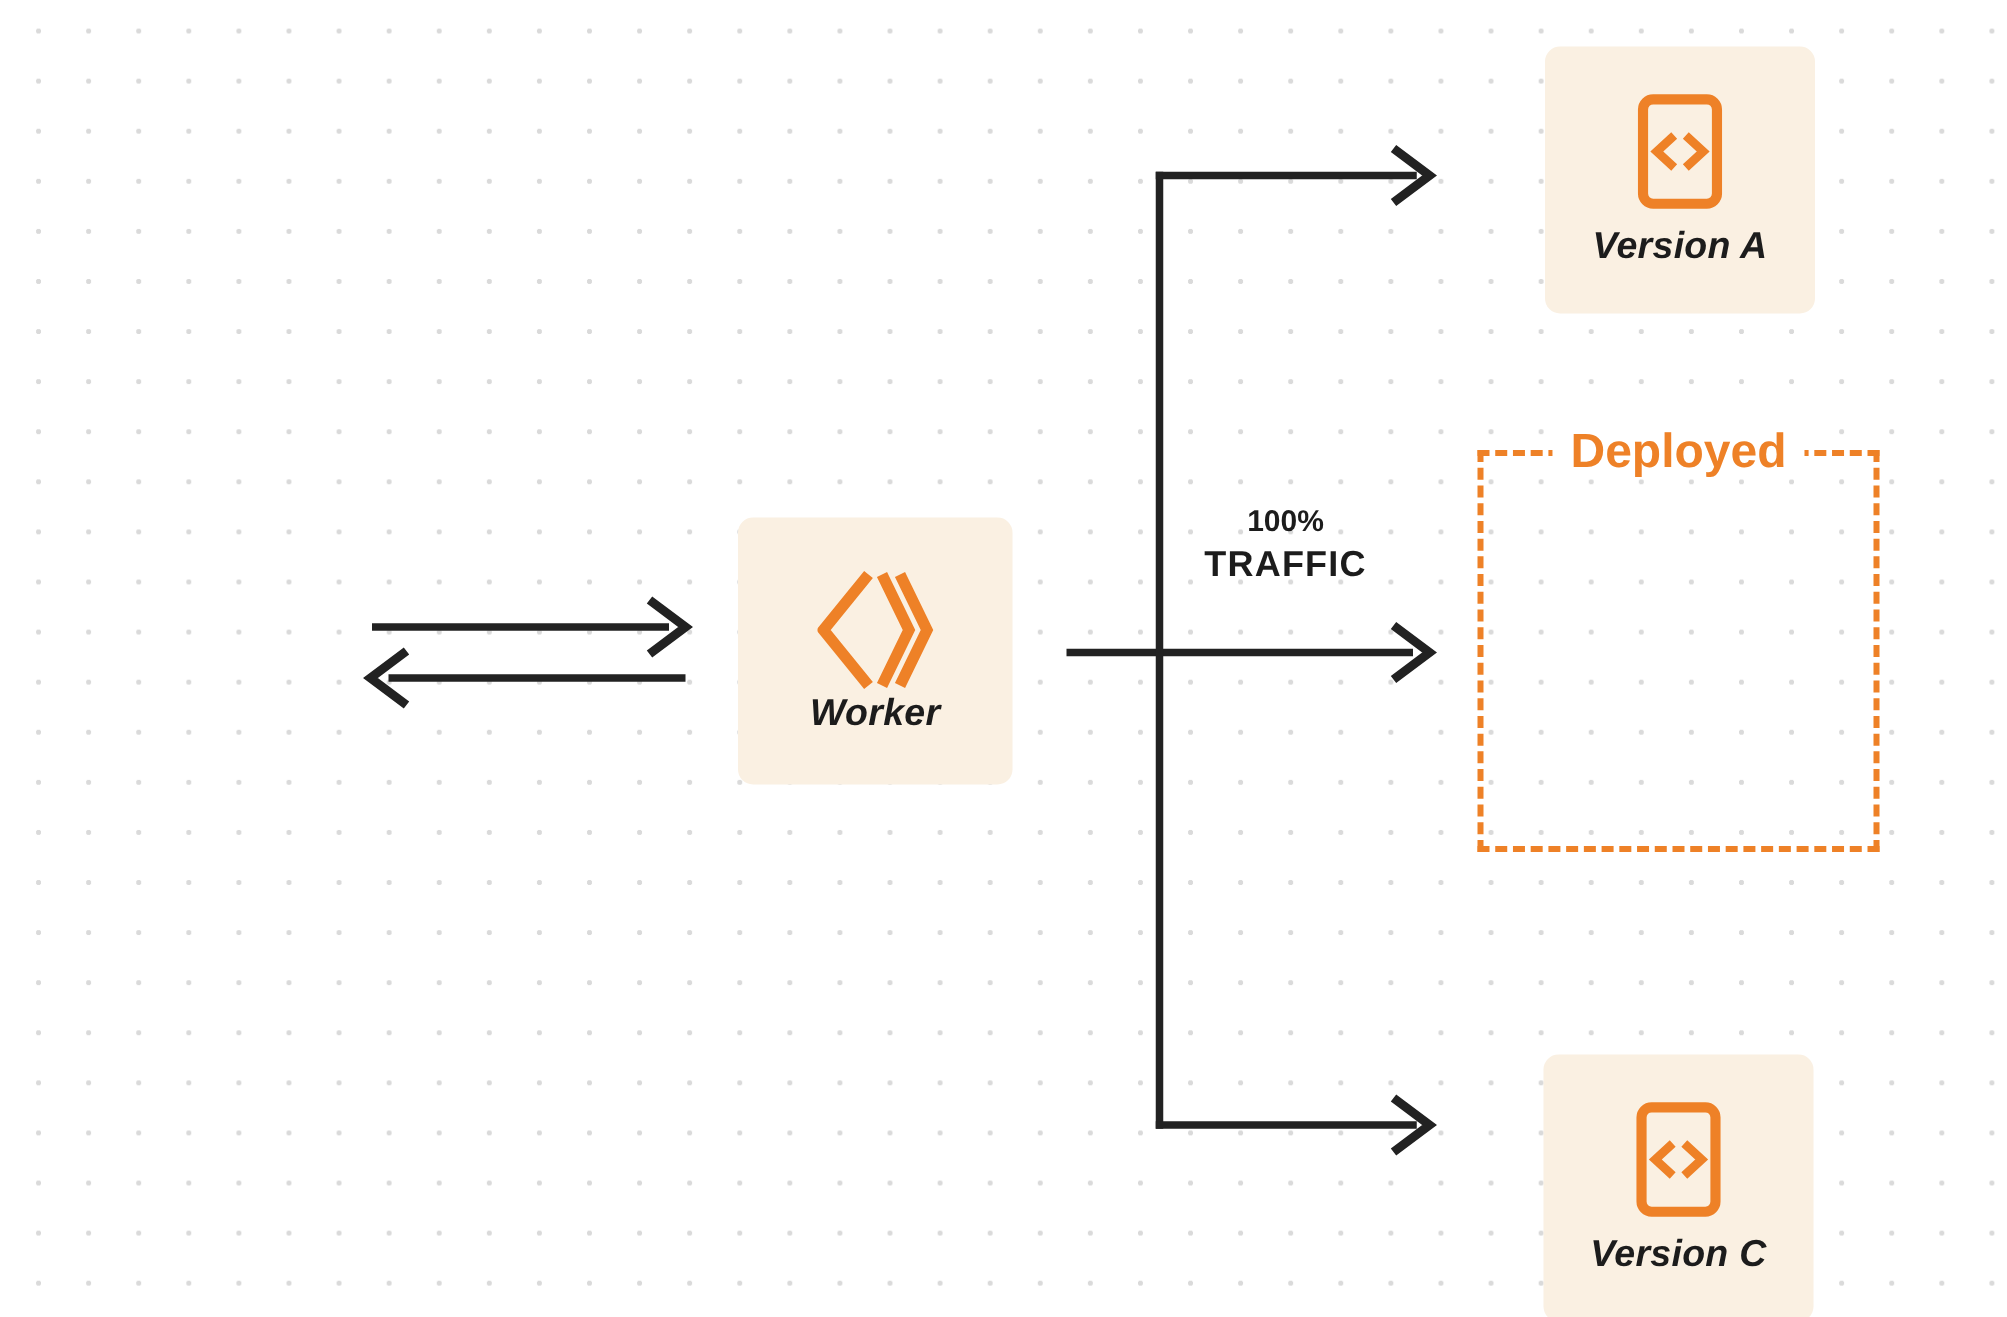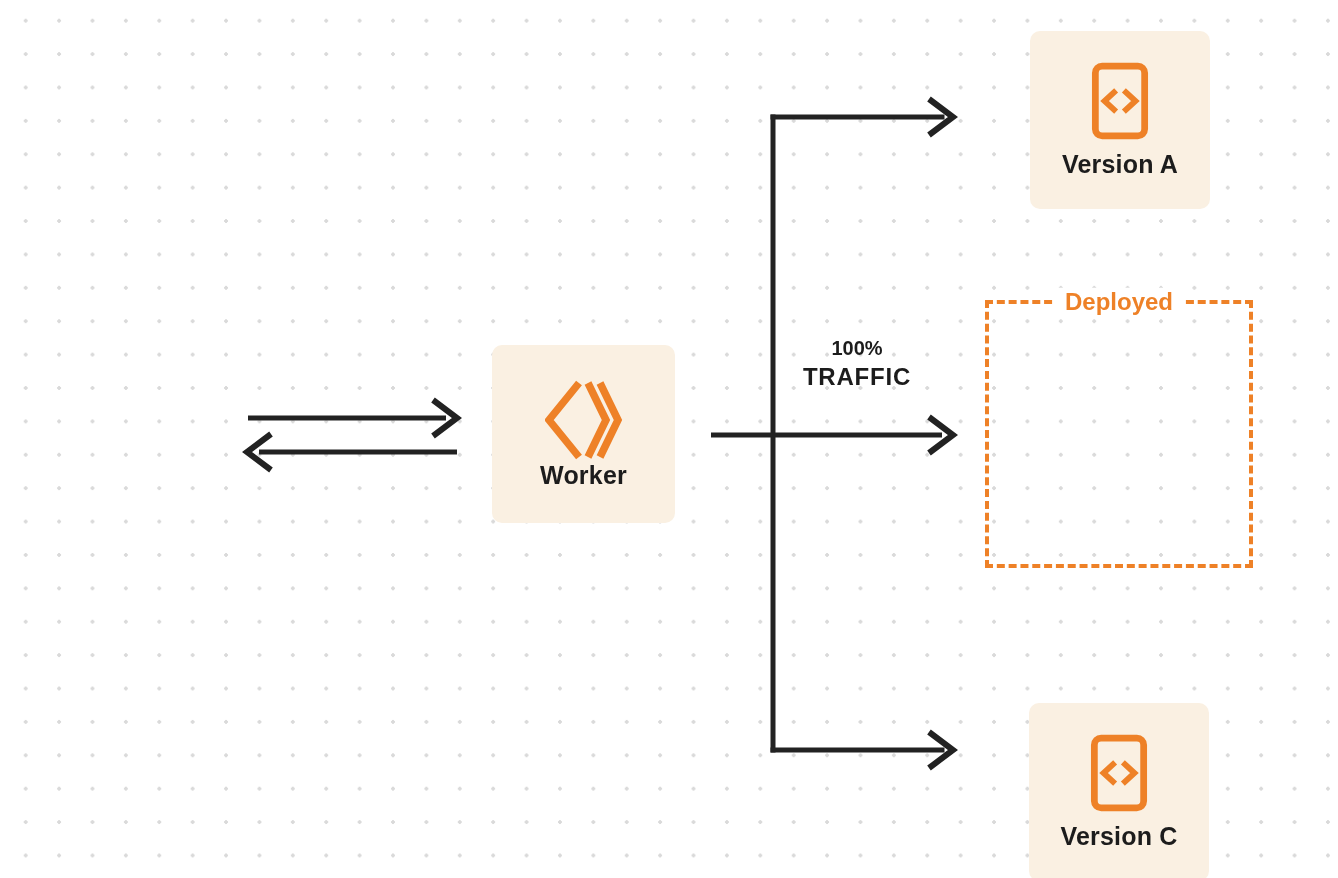--- a/index.html
+++ b/index.html
@@ -31,20 +31,21 @@
     flex-direction: column;
     align-items: center;
     justify-content: center;
     box-sizing: border-box;
   }
   .node .label {
     font-size: 25px;
     font-weight: 700;
     color: #1c1c1c;
     letter-spacing: 0.2px;
+    font-style: italic;
   }
   .client-node {
     left: 30px; top: 345px;
     width: 181px; height: 178px;
     background: #f5f5f7;
   }
   .worker-node {
     left: 492px; top: 345px;
     width: 183px; height: 178px;
     background: #faf0e2;
@@ -64,21 +65,21 @@
     width: 268px; height: 268px;
     border: 4px dashed #ee8127;
     box-sizing: border-box;
   }
   .deployed-label {
     position: absolute;
     left: 50%; top: 0;
     transform: translate(-50%, -58%);
     background: #ffffff;
     padding: 0 12px;
-    font-size: 24px;
+    font-size: 32px;
     font-weight: 700;
     color: #ee8127;
     white-space: nowrap;
   }
   .traffic-label {
     position: absolute;
     left: 787px; top: 334px;
     width: 140px;
     text-align: center;
     color: #1c1c1c;

